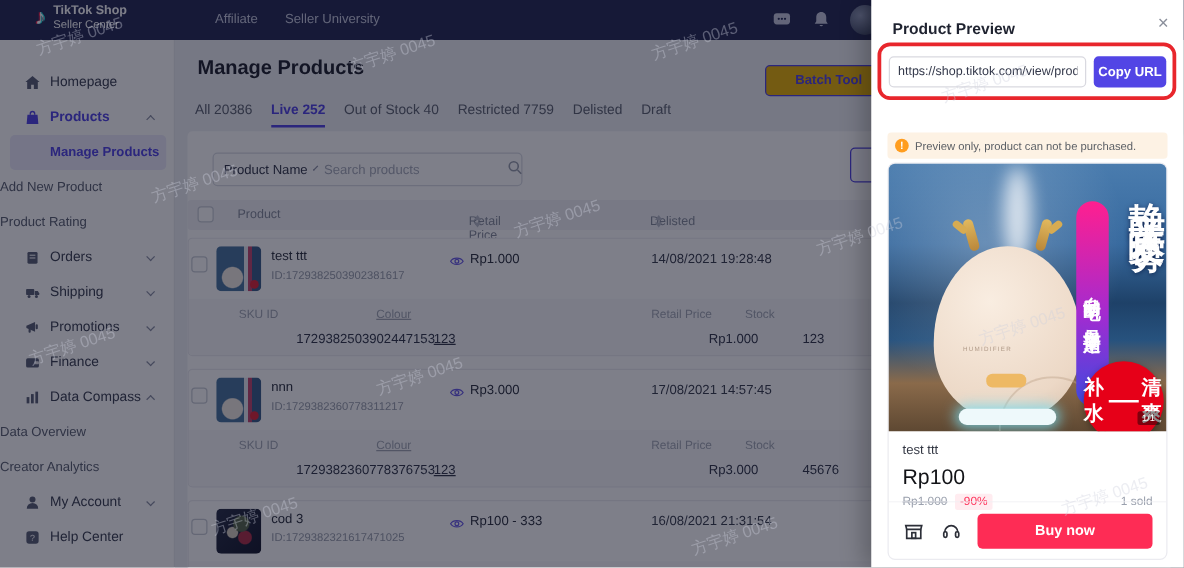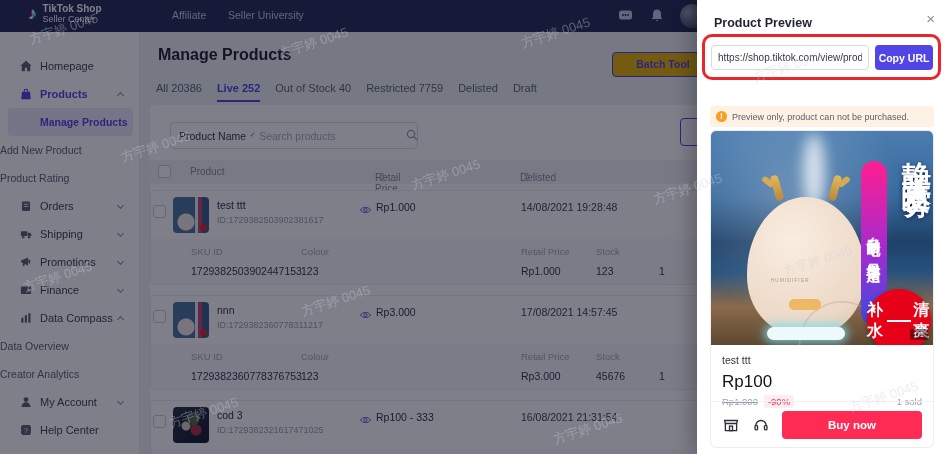--- a/index.html
+++ b/index.html
@@ -86,22 +86,22 @@
       radial-gradient(circle at 13px 19px, #d8d0c0 0 4px, rgba(0,0,0,0) 5px),
       linear-gradient(135deg,#2a3048,#161a2c); }
   .pname { position:absolute; left:66px; top:8px; font-size:10.5px; color:#2e3340; }
   .pid   { position:absolute; left:66px; top:24px; font-size:9px; color:#9aa0ad; }
   .eye   { position:absolute; left:208px; top:11px; }
   .pprice{ position:absolute; left:225px; top:10px; font-size:10.5px; color:#2e3340; }
   .pupd  { position:absolute; left:370px; top:10px; font-size:10.5px; color:#3a3f4e; }
   .rsub  { position:absolute; left:0; right:0; top:48px; bottom:0; background:#f8f9fb; }
   .rsub span { position:absolute; white-space:nowrap; }
   .slab { font-size:9.5px; color:#a3a8b5; top:7px; }
-  .sval { font-size:10.5px; color:#33384a; top:26px; }
-  .cx1{left:40px;} .cx2{left:150px;} .cx4{left:370px;} .cx5{left:445px;} .cx6{left:508px;}
+  .sval { font-size:10.5px; color:#33384a; top:26px;margin-left:46px; }
+  .cx1{left:40px;} .cx2{left:150px;text-decoration:underline;} .cx4{left:370px;} .cx5{left:445px;} .cx6{left:508px;}
 
   
   .dim { position:absolute; inset:0; background:rgba(8,10,28,0.52); z-index:20; }
 
   
   .panel { position:absolute; right:0; top:0; width:250px; height:454px; background:#fff; z-index:30;
            box-shadow:-6px 0 18px rgba(0,0,0,0.25); }
   .panel-title { position:absolute; left:17px; top:16px; font-size:12.5px; font-weight:bold; color:#1f2330;text-align:right; }
   .panel-close { position:absolute; right:12px; top:10px; font-size:15px; color:#8a8f9b; cursor:pointer; }
   .annotation { position:absolute; left:5px; top:34px; width:239px; height:46px; border:3.5px solid #e8262c;

